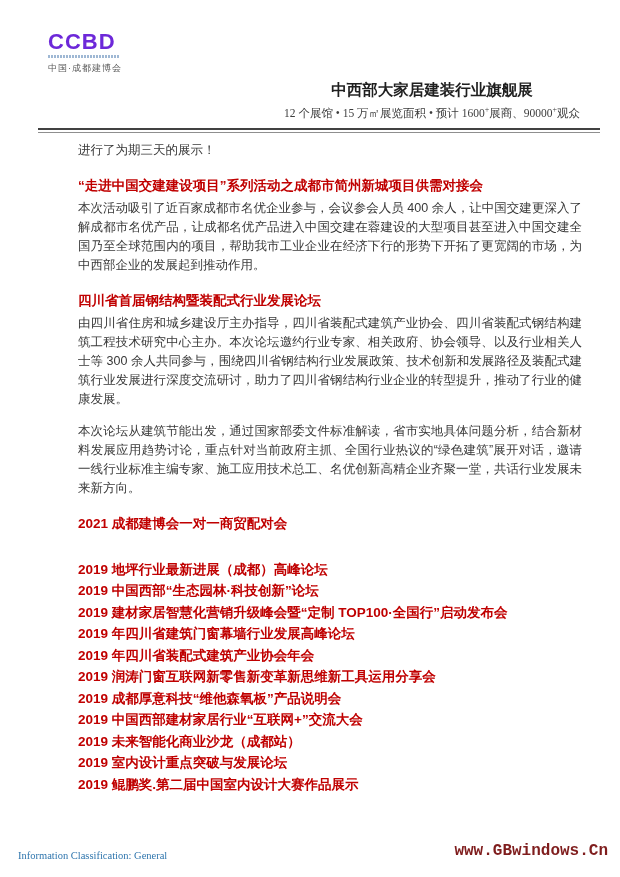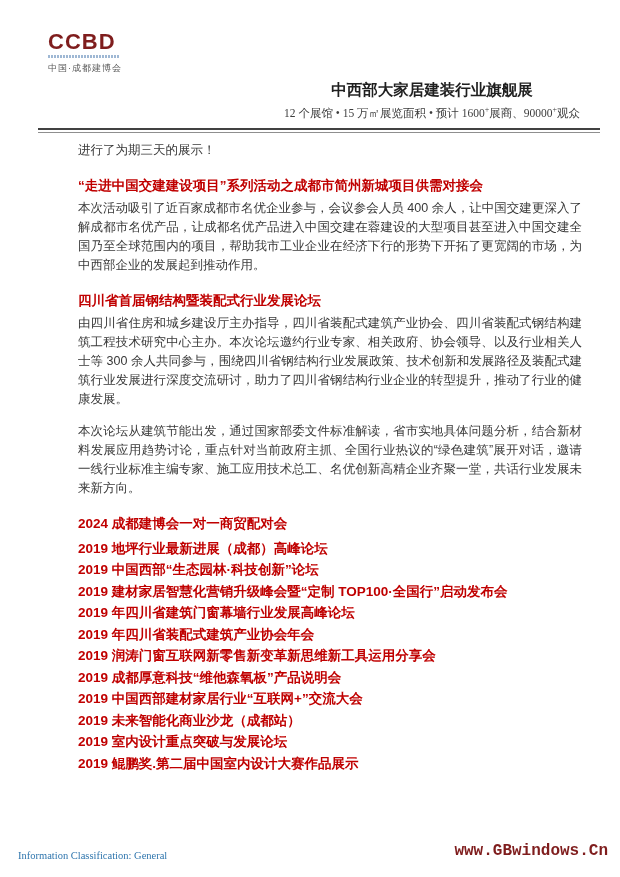--- a/index.html
+++ b/index.html
@@ -16,21 +16,21 @@
   .header{
     display:flex;
     justify-content:space-between;
     align-items:flex-start;
     padding:31px 40px 0 48px;
   }
   .logo-word{
     font-weight:bold;
     font-size:22px;
     letter-spacing:1px;
-    color:#7f1d1d;
+    color:#6d28d9;
     line-height:22px;
     position:relative;
     display:inline-block;
   }
   .logo-tagline-bar{
     width:72px;height:3px;
     margin-top:2px;
     background:repeating-linear-gradient(90deg,#9fb8d4 0 2px,#ffffff 2px 3px);
   }
   .logo-cn{
@@ -75,21 +75,21 @@
     color:#c00000;
     line-height:19px;
   }
   .section-paragraph{
     margin:0;
     font-size:12.5px;
     line-height:19px;
     text-align:justify;
     color:#383838;
   }
-  .event-list{margin-top:5px;}
+  .event-list{margin-top:26px;}
   .event-item{
     font-size:13.5px;
     font-weight:bold;
     color:#c00000;
     line-height:21.5px;
   }
   
   .footer-classification{
     position:absolute;
     left:18px;bottom:16px;
@@ -136,21 +136,21 @@
     <div class="section">
       <h2 class="section-heading">四川省首届钢结构暨装配式行业发展论坛</h2>
       <p class="section-paragraph">由四川省住房和城乡建设厅主办指导，四川省装配式建筑产业协会、四川省装配式钢结构建筑工程技术研究中心主办。本次论坛邀约行业专家、相关政府、协会领导、以及行业相关人士等 300 余人共同参与，围绕四川省钢结构行业发展政策、技术创新和发展路径及装配式建筑行业发展进行深度交流研讨，助力了四川省钢结构行业企业的转型提升，推动了行业的健康发展。</p>
     </div>
 
     <div class="section">
       <p class="section-paragraph">本次论坛从建筑节能出发，通过国家部委文件标准解读，省市实地具体问题分析，结合新材料发展应用趋势讨论，重点针对当前政府主抓、全国行业热议的“绿色建筑”展开对话，邀请一线行业标准主编专家、施工应用技术总工、名优创新高精企业齐聚一堂，共话行业发展未来新方向。</p>
     </div>
 
     <div class="section">
-      <h2 class="section-heading">2024 成都建博会一对一商贸配对会</h2>
+      <h2 class="section-heading">2021 成都建博会一对一商贸配对会</h2>
     </div>
 
     <div class="event-list">
       <div class="event-item">2019 地坪行业最新进展（成都）高峰论坛</div>
       <div class="event-item">2019 中国西部“生态园林·科技创新”论坛</div>
       <div class="event-item">2019 建材家居智慧化营销升级峰会暨“定制 TOP100·全国行”启动发布会</div>
       <div class="event-item">2019 年四川省建筑门窗幕墙行业发展高峰论坛</div>
       <div class="event-item">2019 年四川省装配式建筑产业协会年会</div>
       <div class="event-item">2019 润涛门窗互联网新零售新变革新思维新工具运用分享会</div>
       <div class="event-item">2019 成都厚意科技“维他森氧板”产品说明会</div>

